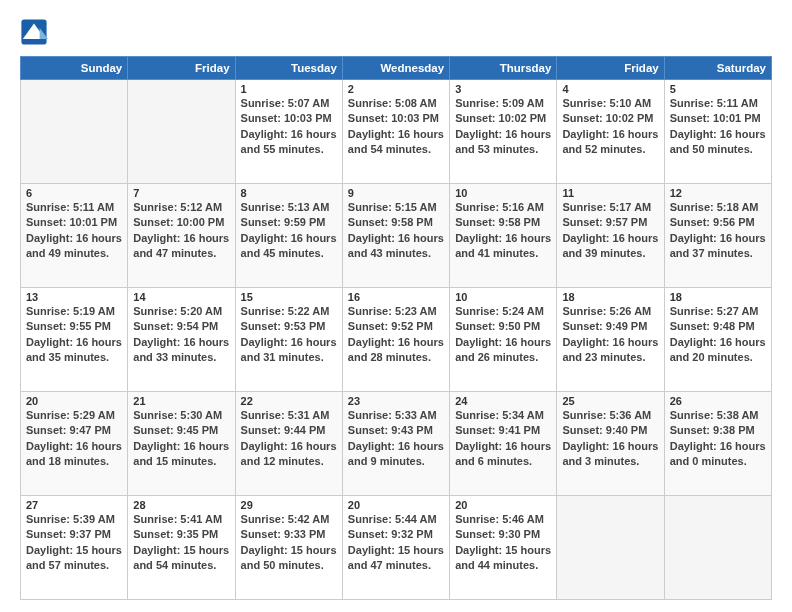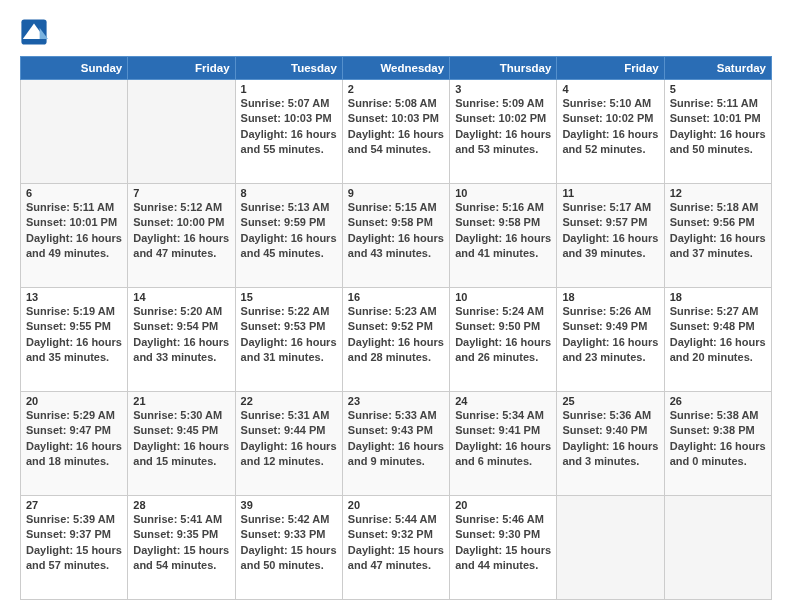--- a/index.html
+++ b/index.html
@@ -250,21 +250,21 @@
         <tr>
           <td>
             <span class="day-number">27</span>
             <div class="day-info">Sunrise: 5:39 AM<br>Sunset: 9:37 PM<br>Daylight: 15 hours and 57 minutes.</div>
           </td>
           <td>
             <span class="day-number">28</span>
             <div class="day-info">Sunrise: 5:41 AM<br>Sunset: 9:35 PM<br>Daylight: 15 hours and 54 minutes.</div>
           </td>
           <td>
-            <span class="day-number">39</span>
+            <span class="day-number">29</span>
             <div class="day-info">Sunrise: 5:42 AM<br>Sunset: 9:33 PM<br>Daylight: 15 hours and 50 minutes.</div>
           </td>
           <td>
             <span class="day-number">20</span>
             <div class="day-info">Sunrise: 5:44 AM<br>Sunset: 9:32 PM<br>Daylight: 15 hours and 47 minutes.</div>
           </td>
           <td>
             <span class="day-number">20</span>
             <div class="day-info">Sunrise: 5:46 AM<br>Sunset: 9:30 PM<br>Daylight: 15 hours and 44 minutes.</div>
           </td>

